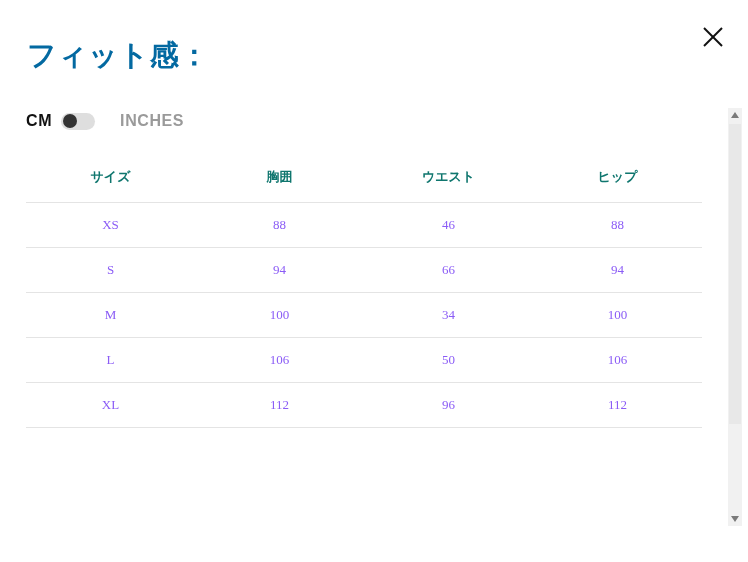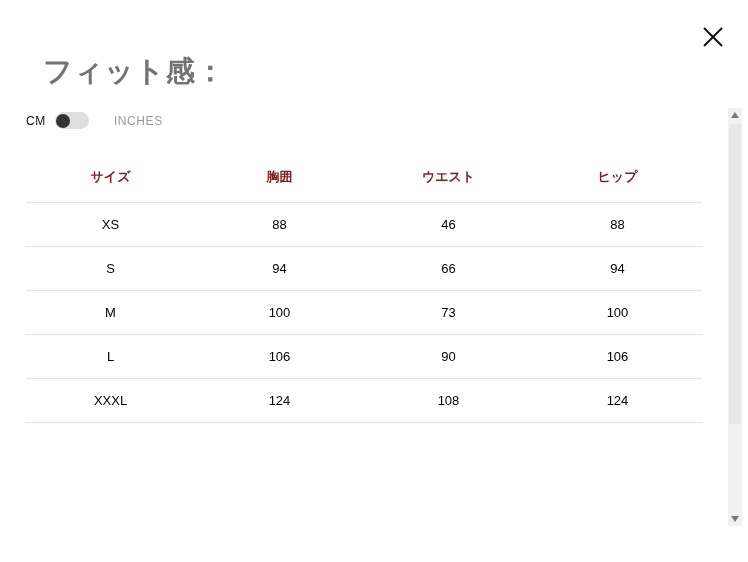--- a/index.html
+++ b/index.html
@@ -37,36 +37,36 @@
   }
   .close-btn svg {
     display: block;
   }
   .modal-title {
     position: absolute;
     top: 36px;
     left: 27px;
     font-size: 29px;
     font-weight: bold;
-    color: #737373;
+    color: #0369a1;
     letter-spacing: 1px;
-    margin: 16px;
+    margin: 0;
     font-family: "DejaVu Sans", sans-serif;
   }
   .unit-toggle-row {
     position: absolute;
     top: 112px;
     left: 26px;
     display: flex;
     align-items: center;
     gap: 9px;
   }
   .unit-label {
-    font-size: 12px;
-    font-weight: normal;
+    font-size: 16px;
+    font-weight: bold;
     letter-spacing: 0.6px;
   }
   .unit-label.active {
     color: #111111;
   }
   .unit-label.inactive {
     color: #9a9a9a;
     padding-left: 16px;
   }
   .toggle-switch {
@@ -96,32 +96,32 @@
     overflow: hidden;
   }
   table.size-table {
     width: 676px;
     border-collapse: collapse;
     table-layout: fixed;
   }
   table.size-table th {
     font-size: 13px;
     font-weight: bold;
-    color: #7f1d1d;
+    color: #0f766e;
     padding: 12px 0 16px 0;
     text-align: center;
     font-family: "DejaVu Sans", sans-serif;
   }
   table.size-table td {
     font-size: 13px;
-    color: #000000;
+    color: #8b5cf6;
     text-align: center;
     padding: 14px 0 14px 0;
     border-top: 1px solid #e4e4e4;
-    font-family: Liberation Sans, sans-serif;
+    font-family: Liberation Serif, serif;
   }
   table.size-table tbody tr:last-child td {
     border-bottom: 1px solid #e4e4e4;
   }
   .scrollbar-track {
     position: absolute;
     top: 108px;
     right: 6px;
     width: 14px;
     height: 418px;
@@ -211,34 +211,34 @@
         </tr>
         <tr>
           <td>S</td>
           <td>94</td>
           <td>66</td>
           <td>94</td>
         </tr>
         <tr>
           <td>M</td>
           <td>100</td>
-          <td>73</td>
+          <td>34</td>
           <td>100</td>
         </tr>
         <tr>
           <td>L</td>
           <td>106</td>
-          <td>90</td>
+          <td>50</td>
           <td>106</td>
         </tr>
         <tr>
-          <td>XXXL</td>
-          <td>124</td>
-          <td>108</td>
-          <td>124</td>
+          <td>XL</td>
+          <td>112</td>
+          <td>96</td>
+          <td>112</td>
         </tr>
       </tbody>
     </table>
   </div>
 
   <div class="scrollbar-track">
     <div class="scroll-arrow">
       <div class="arrow-up"></div>
     </div>
     <div class="scroll-thumb"></div>

